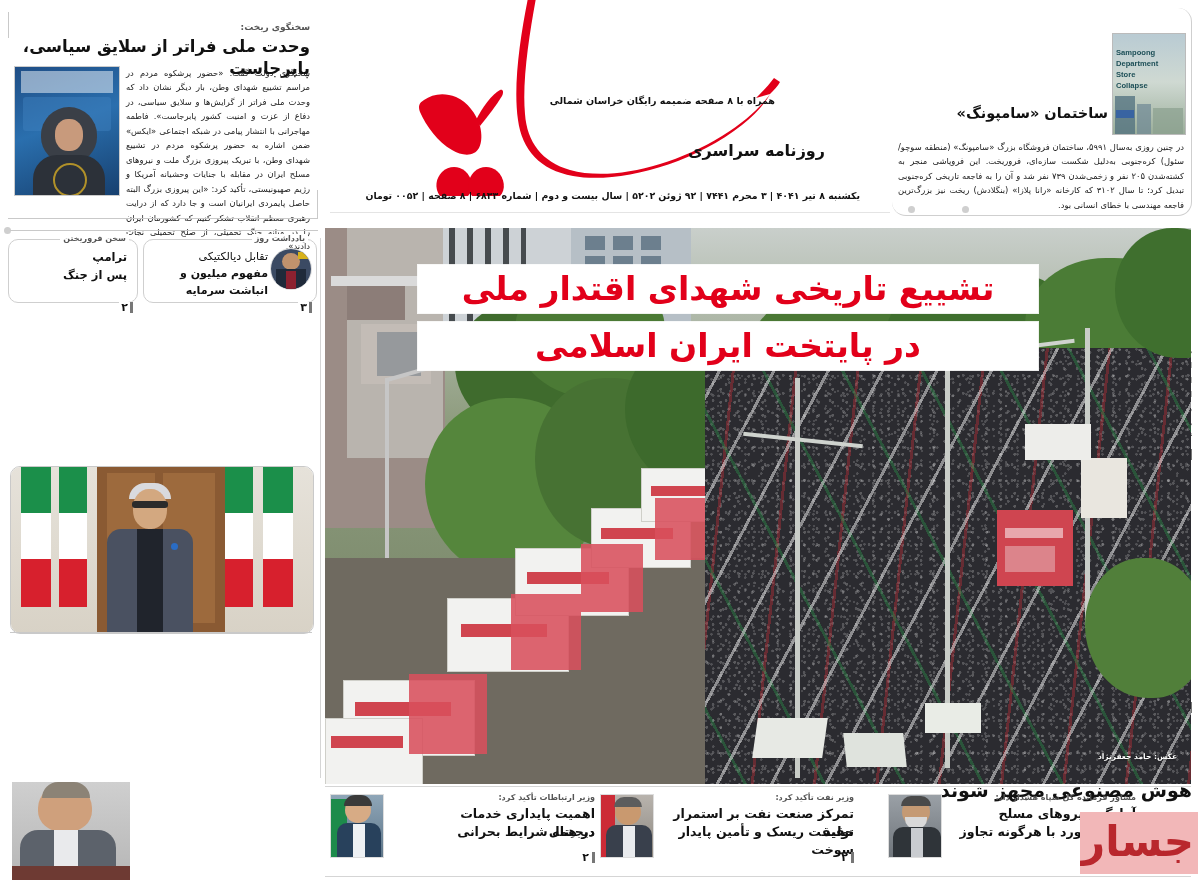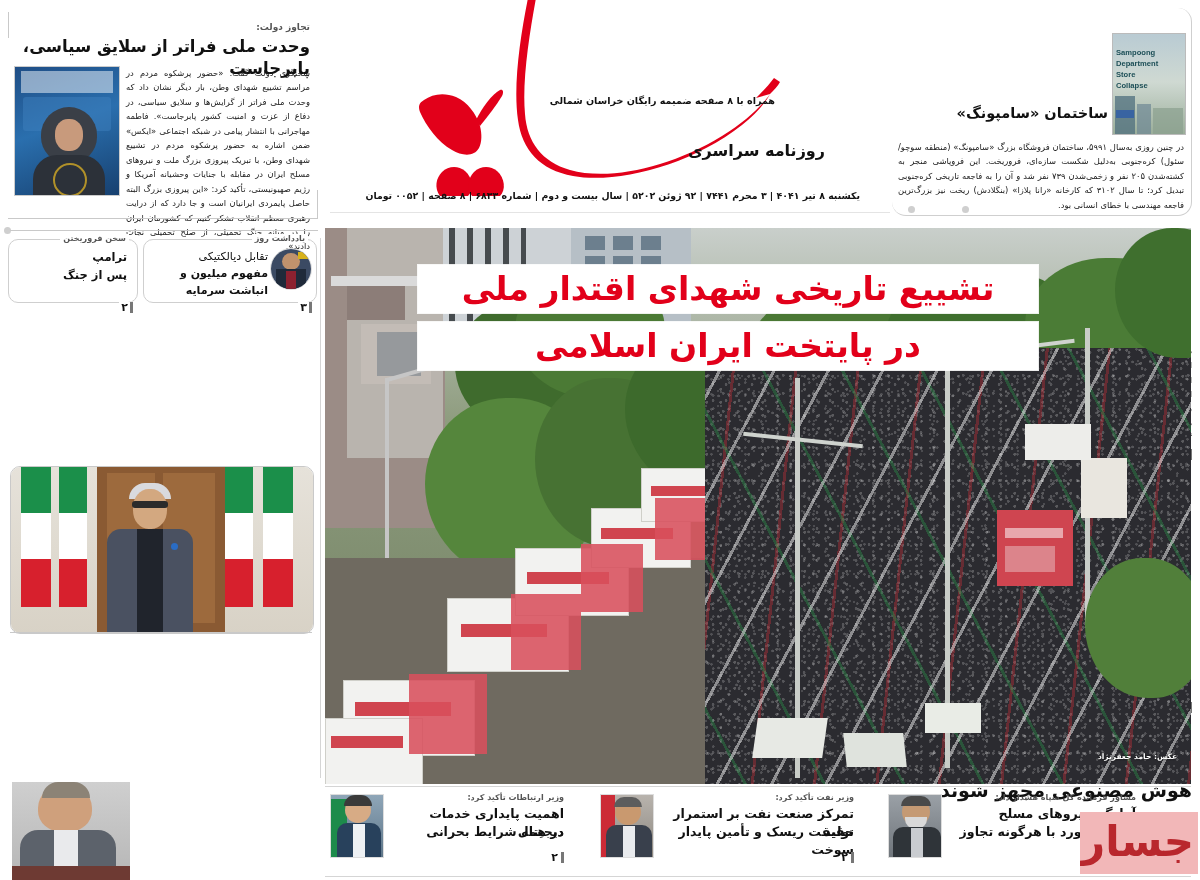--- a/index.html
+++ b/index.html
@@ -80,21 +80,21 @@
   .hb2{left:418px;top:322px;width:620px;height:48px;}
   .hl-main{position:absolute;font-weight:bold;color:#e2001a;font-size:33px;letter-spacing:-.5px;white-space:nowrap;text-align:center;line-height:48px;}
   .credit{position:absolute;left:1046px;top:760px;font-size:7.5px;color:#fff;font-weight:bold;text-shadow:0 0 2px #000;}
 
   
   .bs{position:absolute;top:790px;height:86px;}
   .bs-photo{position:absolute;left:0;top:4px;width:52px;height:62px;overflow:hidden;border:1px solid #ddd;}
   .bs-kick{position:absolute;right:0;top:3px;font-size:8px;font-weight:bold;color:#555;}
   .bs-title{position:absolute;right:0;top:15px;text-align:right;font-size:12.6px;font-weight:bold;line-height:1.42;}
   .bs-pg{position:absolute;right:0;top:62px;}
-  .bs1{left:330px;width:234px;}
+  .bs1{left:330px;width:234px;padding-left:31px;}
   .bs2{left:600px;width:254px;}
   .bs3{left:888px;width:248px;}
 
   .watermark{position:absolute;left:1080px;top:812px;width:118px;height:62px;background:#f2b7b8;overflow:hidden;}
   .wm-txt{position:absolute;right:4px;top:0px;font-size:42px;font-weight:bold;color:#b9272d;letter-spacing:-2px;line-height:60px;white-space:nowrap;}
 
   .hrule{position:absolute;background:#d5d5d5;height:1px;}
   .vrule{position:absolute;background:#d5d5d5;width:1px;}
 
   
@@ -104,21 +104,21 @@
   .truck-body{position:absolute;background:#f2f2f0;border:1px solid #cfcfc9;}
   .truck-band{position:absolute;background:#d0454f;}
 </style>
 </head>
 <body>
 
 <div class="page">
 
   <div class="tl-wrap">
     <div class="frame-line" style="left:0;top:2px;width:1px;height:26px;"></div>
-    <div class="tl-kick kicker rtl">تجاوز دولت:</div>
+    <div class="tl-kick kicker rtl">سخنگوی ریخت:</div>
     <div class="tl-title hl rtl">وحدت ملی فراتر از سلایق سیاسی، پابرجاست</div>
     <div class="tl-photo">
       <div style="position:absolute;inset:0;background:linear-gradient(160deg,#1f4e86 0%,#2a6fae 45%,#17406f 100%);"></div>
       <div style="position:absolute;left:6px;top:4px;width:92px;height:22px;background:#e8eef6;opacity:.55;"></div>
       <div style="position:absolute;left:8px;top:30px;width:88px;height:34px;background:#3d7fbe;opacity:.5;border-radius:3px;"></div>
       <div style="position:absolute;left:26px;top:40px;width:56px;height:56px;border-radius:50% 50% 46% 46%;background:#3a3f47;"></div>
       <div style="position:absolute;left:40px;top:52px;width:28px;height:32px;border-radius:46%;background:#c89a7c;"></div>
       <div style="position:absolute;left:18px;top:88px;width:72px;height:40px;background:#2c3139;border-radius:24px 24px 0 0;"></div>
       <div style="position:absolute;left:38px;top:96px;width:30px;height:30px;border-radius:50%;border:2px solid #c9a227;opacity:.85;"></div>
     </div>

